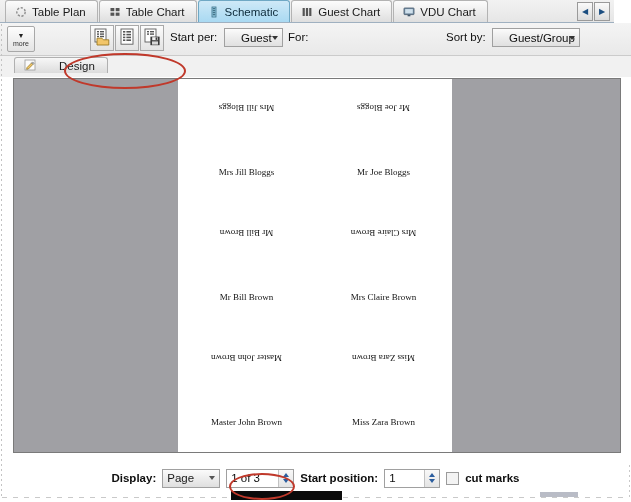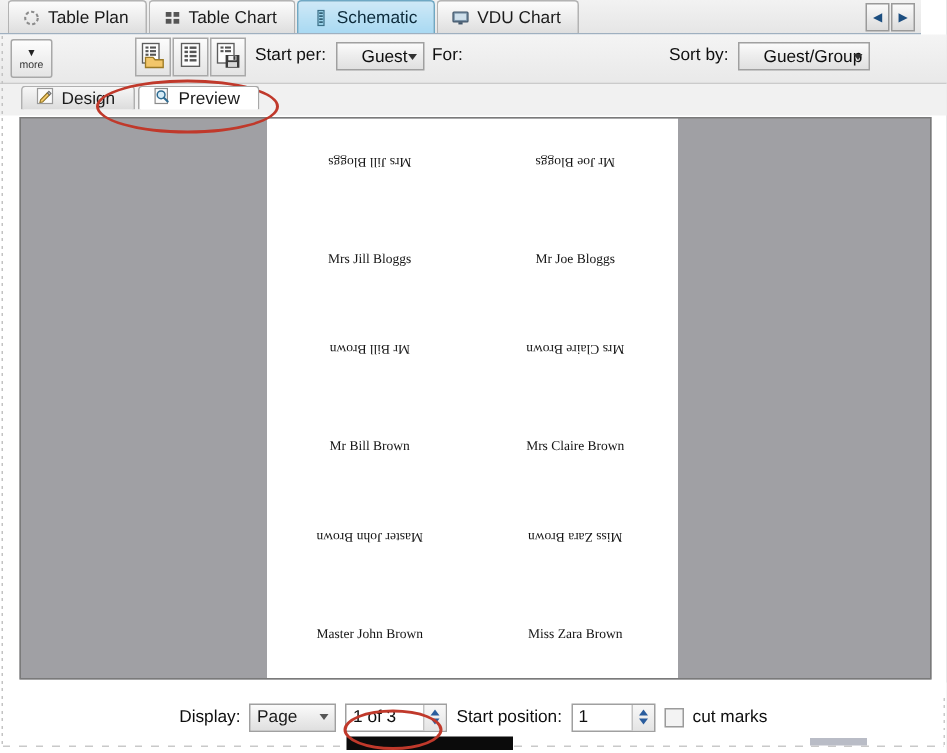--- a/index.html
+++ b/index.html
@@ -147,21 +147,21 @@
     position: absolute;
     left: 0; top: 56px;
     width: 631px; height: 21px;
     background: #f1f1f1;
     box-sizing: border-box;
   }
   .stab {
     position: absolute;
     top: 1px; height: 16px;
     box-sizing: border-box;
-    display: flex; align-items: center; gap: 5px;
+    display: flex; align-items: center; gap: 23px;
     padding: 0 12px 0 9px;
     border: 1px solid #b0b0b0;
     border-bottom: none;
     border-radius: 3px 3px 0 0;
     background: linear-gradient(to bottom, #f7f7f7, #dcdcdc);
     font-size: 11.5px;
     cursor: default;
   }
   .stab.selected {
     background: #ffffff;
@@ -222,21 +222,21 @@
   .sb-row {
     position: absolute;
     left: 0; top: 12px;
     width: 631px; height: 22px;
     display: flex;
     align-items: center;
     justify-content: center;
     gap: 6px;
     font-size: 11.5px;
   }
-  .sb-label { color: #0e0e0e; white-space: nowrap; }
+  .sb-label { color: #0e0e0e; white-space: nowrap; font-weight: bold; }
   .sb-combo {
     position: relative;
     height: 19px; min-width: 58px;
     background: linear-gradient(to bottom, #fbfbfb 0%, #ededed 48%, #dfdfdf 100%);
     border: 1px solid #a0a0a0;
     box-sizing: border-box;
     display: flex; align-items: center;
     padding: 0 16px 0 4px;
     cursor: default;
   }
@@ -361,20 +361,30 @@
         <rect x="4" y="1" width="4" height="10" fill="#9cd3ea" stroke="#3b6e85" stroke-width="0.8"></rect>
         <rect x="4.8" y="2.2" width="2.4" height="1.1" fill="#2f5d72"></rect>
         <rect x="4.8" y="4.2" width="2.4" height="1.1" fill="#2f5d72"></rect>
         <rect x="4.8" y="6.2" width="2.4" height="1.1" fill="#2f5d72"></rect>
         <rect x="4.8" y="8.2" width="2.4" height="1.1" fill="#2f5d72"></rect>
       </svg>
     </span>
     <span>Schematic</span>
   </div>
 
+  <div class="tab">
+    <span class="ticon">
+      <svg width="12" height="12" viewBox="0 0 12 12">
+        <rect x="1.6" y="2" width="2.2" height="8" fill="#555"></rect>
+        <rect x="4.9" y="2" width="2.2" height="8" fill="#555"></rect>
+        <rect x="8.2" y="2" width="2.2" height="8" fill="#555"></rect>
+      </svg>
+    </span>
+    <span>Guest Chart</span>
+  </div>
 
   <div class="tab">
     <span class="ticon">
       <svg width="12" height="12" viewBox="0 0 12 12">
         <rect x="1" y="2" width="10" height="6.6" rx="0.6" fill="#7a93a8" stroke="#41566a" stroke-width="0.8"></rect>
         <rect x="2.2" y="3.1" width="7.6" height="4.2" fill="#cfe0ec"></rect>
         <rect x="4.6" y="8.8" width="2.8" height="1.5" fill="#41566a"></rect>
       </svg>
     </span>
     <span>VDU Chart</span>
@@ -461,30 +471,20 @@
     <span>
       <svg width="12" height="12" viewBox="0 0 12 12">
         <rect x="1" y="1" width="10" height="10" fill="#fbfbfb" stroke="#9a9a9a" stroke-width="0.8"></rect>
         <path d="M3 8.6 L7.6 3.9 L9 5.3 L4.4 10 L2.6 10.3 Z" fill="#f3c969" stroke="#8a6d1d" stroke-width="0.7"></path>
         <path d="M7.6 3.9 L8.6 2.9 L10 4.3 L9 5.3 Z" fill="#c9c9c9" stroke="#6d6d6d" stroke-width="0.7"></path>
       </svg>
     </span>
     <span>Design</span>
   </div>
 
-  <div class="stab selected" id="stab-preview">
-    <span>
-      <svg width="12" height="12" viewBox="0 0 12 12">
-        <rect x="1.4" y="1" width="8.2" height="10" fill="#fbfbfb" stroke="#8a8a8a" stroke-width="0.8"></rect>
-        <circle cx="5.4" cy="5.2" r="2.6" fill="#d6ecf7" stroke="#2f6c92" stroke-width="1"></circle>
-        <path d="M7.3 7.1 L9.8 9.6" stroke="#2f6c92" stroke-width="1.4" stroke-linecap="round"></path>
-      </svg>
-    </span>
-    <span>Preview</span>
-  </div>
 </div>
 
 <div class="canvas-frame">
   <div class="paper">
 
     <div class="card-row" style="top:0px;">
       <div class="card-cell left">
         <div class="name flipped">Mrs Jill Bloggs</div>
         <div class="name upright">Mrs Jill Bloggs</div>
       </div>

